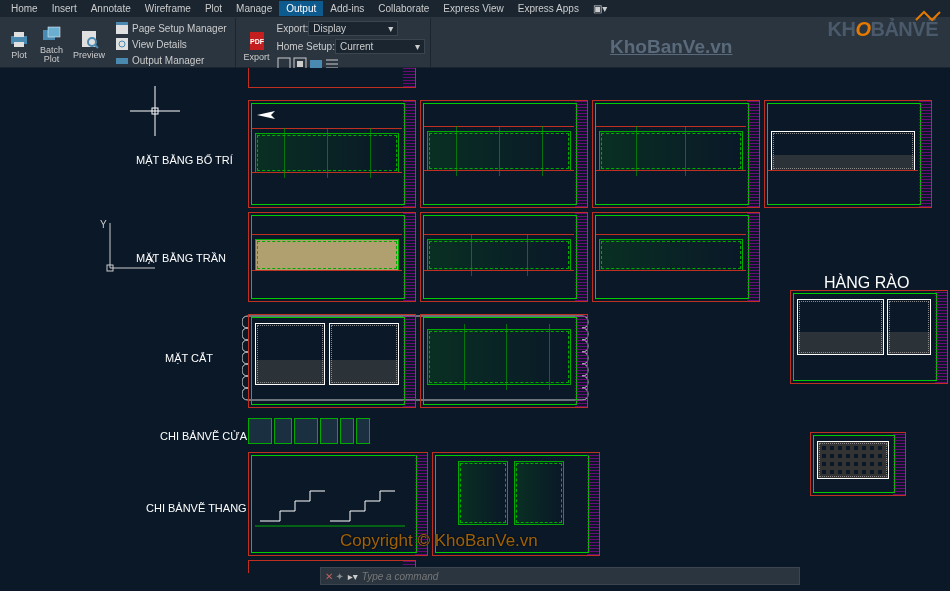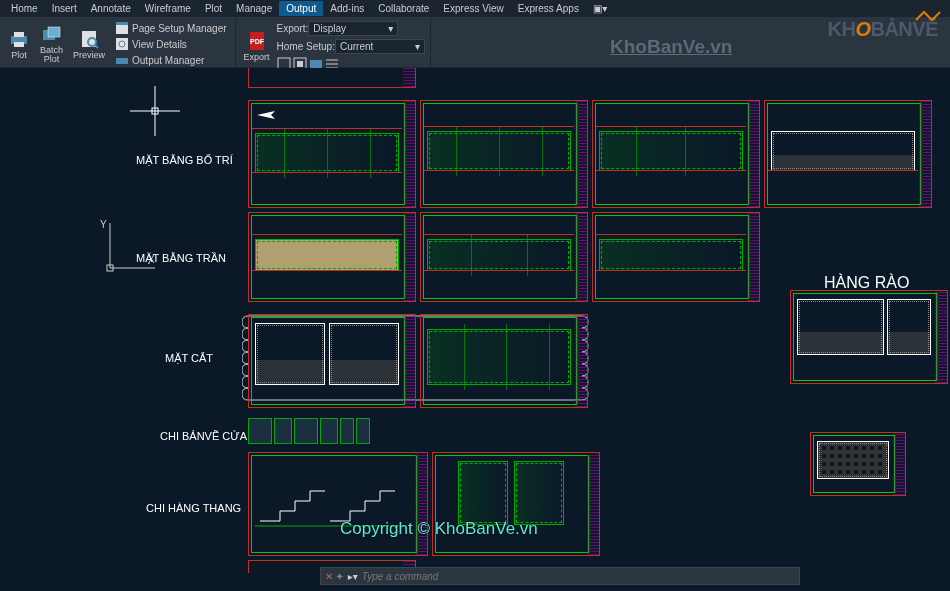--- a/index.html
+++ b/index.html
@@ -48,21 +48,21 @@
 .dim-lines.top { top: -6px; } .dim-lines.bot { bottom: -6px; }
 .grid-line-v { position:absolute; top:-6px; bottom:-6px; width:1px; background:#00aa00; opacity:.6; }
 
 
 .row-label { position: absolute; font-size: 11px; color: #fff; font-weight: 400; }
 
 
 .wm-logo { position: absolute; top: 18px; right: 12px; font-size: 20px; font-weight: 700; color: #4a5a6a; letter-spacing: -0.5px; text-align: right; }
 .wm-logo .o { color: #e67a00; font-style: italic; }
 .wm-text { position: absolute; top: 36px; left: 610px; font-size: 19px; font-weight: 700; color: #5a6a7a; text-decoration: underline; }
-.wm-copy { position: absolute; bottom: 52px; left: 340px; font-size: 17px; color: #5eead4; font-weight: 500; text-shadow: 0 0 2px #000; }
+.wm-copy { position: absolute; bottom: 40px; left: 340px; font-size: 17px; color: #a16207; font-weight: 500; text-shadow: 0 0 2px #000; }
 
 
 .cmdline { position: absolute; bottom: 6px; left: 320px; height: 18px; width: 480px; background: #2a3540; border: 1px solid #3a4550; display: flex; align-items: center; font-size: 10px; color: #888; padding: 0 4px; gap: 4px; }
 .cmdline .icons { display:flex; gap:2px; }
 .cmdline .caret { color:#ccc; }
 
 
 .side-label { position: absolute; font-size: 16px; color: #fff; font-weight: 500; }
 
 svg { display: block; }
@@ -229,21 +229,21 @@
   <svg style="position:absolute;left:130px;top:18px" width="50" height="50">
     <line x1="25" y1="0" x2="25" y2="50" stroke="#fff"></line>
     <line x1="0" y1="25" x2="50" y2="25" stroke="#fff"></line>
     <rect x="22" y="22" width="6" height="6" fill="none" stroke="#fff"></rect>
   </svg>
 
   <div class="row-label" style="top:86px;left:136px">MẶT BẰNG BỐ TRÍ</div>
   <div class="row-label" style="top:184px;left:136px">MẶT BẰNG TRẦN</div>
   <div class="row-label" style="top:284px;left:165px">MẶT CẮT</div>
   <div class="row-label" style="top:362px;left:160px">CHI BẢNVẼ CỬA</div>
-  <div class="row-label" style="top:434px;left:146px">CHI HÀNG THANG</div>
+  <div class="row-label" style="top:434px;left:146px">CHI BẢNVẼ THANG</div>
   <div class="side-label" style="top:206px;left:824px">HÀNG RÀO</div>
 
   <div class="frame" style="left:248px;top:-10px;width:168px;height:30px">
     <div class="frame-title-block"></div>
   </div>
 
   <div class="frame" style="left:248px;top:32px;width:168px;height:108px">
     <div class="frame-inner"></div>
     <div class="frame-title-block"></div>
     <div class="frame-content">

